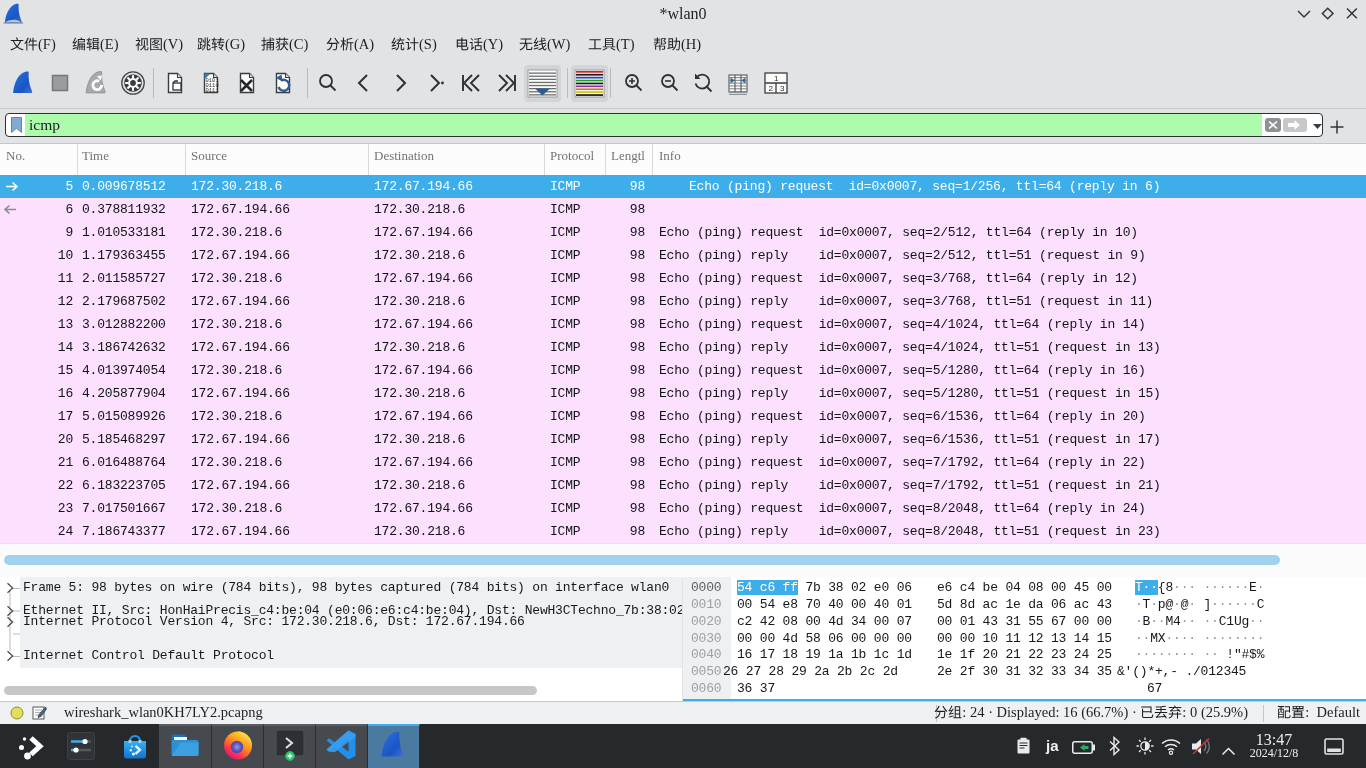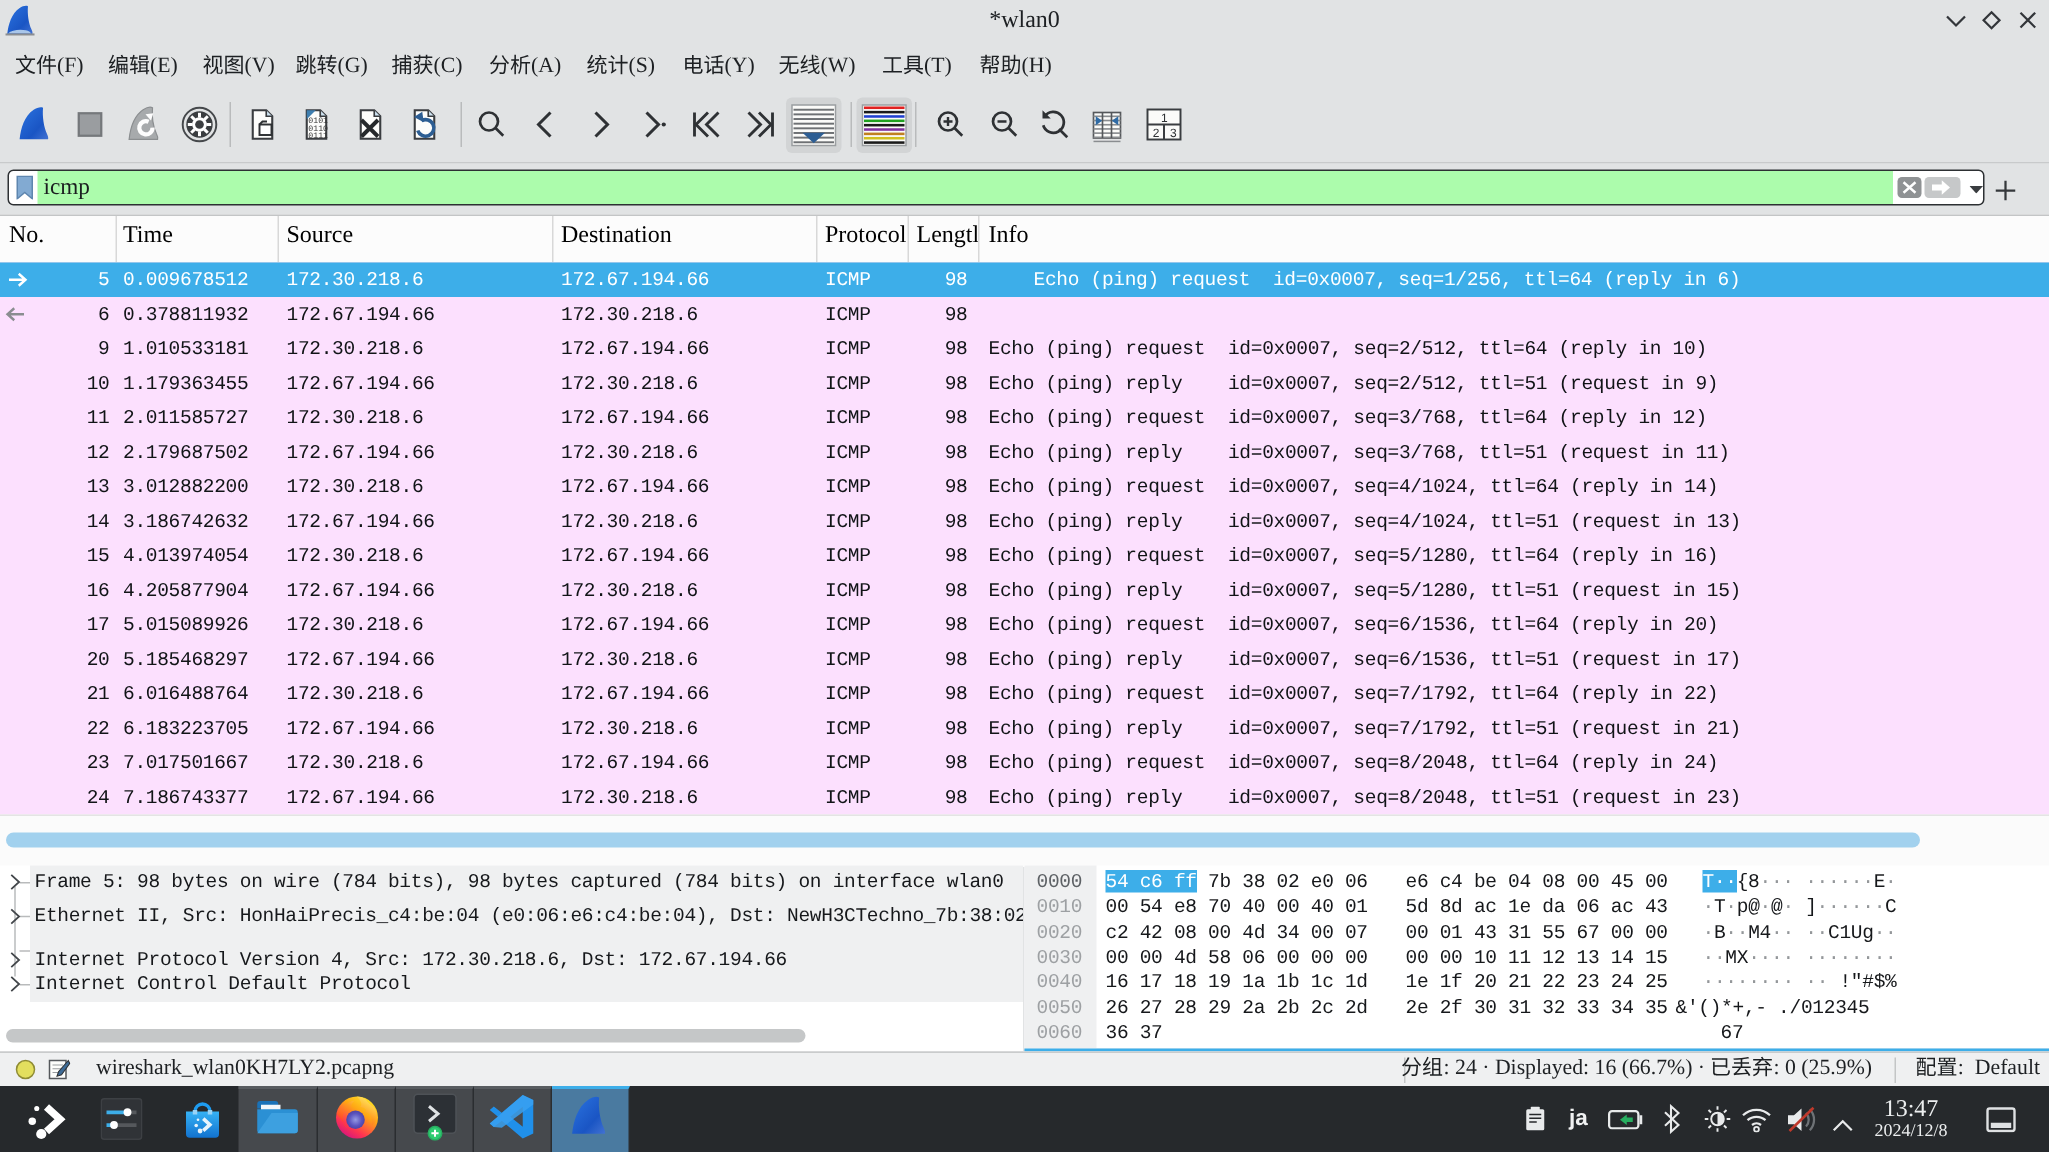--- a/index.html
+++ b/index.html
@@ -18,21 +18,21 @@
 .tsep { position:absolute; top:9px; width:1px; height:30px; background:#b9bbbc; }
 #filterrow { position:absolute; left:0; top:109px; width:1366px; height:37px; background:#e1e3e4; }
 #filter { position:absolute; left:5px; top:4px; width:1316px; height:22px; background:#fff;
   border:1.5px solid #2d3033; border-radius:4px; }
 #fgreen { position:absolute; left:19px; top:0; width:1237px; height:22px; background:#acfcac; }
 #ficon { position:absolute; left:4px; top:3px; }
 #ftext { position:absolute; left:23px; top:1.5px; font-size:15.5px; color:#1b1e20; }
 .fbtn { position:absolute; border-radius:3px; }
 #pheader { position:absolute; left:0; top:143px; width:1366px; height:31px; background:#fcfcfc;
   border-top:1px solid #c3c5c6; border-bottom:1px solid #bfc1c2; }
-.hcell { position:absolute; top:4px; font-size:16px; color:#000000; }
+.hcell { position:absolute; top:4px; font-size:13px; color:#737373; }
 .hsep { position:absolute; top:0; width:1px; height:31px; background:#d8d8d8; }
 #plist { position:absolute; left:0; top:175px; width:1366px; height:368px; background:#fce0fe; }
 .prow { position:absolute; left:0; width:1366px; height:23px; background:#fce0fe; color:#111417;
   font-family:"Liberation Mono",monospace; font-size:13px; line-height:23px; white-space:pre; letter-spacing:-0.2px; }
 .prow.sel { background:#3daee9; color:#fff; }
 .c-no { position:absolute; right:1293px; }
 .c-len { position:absolute; right:721px; }
 #hscrollzone { position:absolute; left:0; top:543px; width:1366px; height:34px; background:#fbfbfb;
   border-top:1px solid #e4e4e4; }
 #hthumb { position:absolute; left:4px; top:11px; width:1276px; height:10px; background:#a2d1ee; border-radius:5px; }
@@ -345,36 +345,36 @@
   <svg width="22" height="95" style="position:absolute;left:0;top:0">
       <path d="M10 14v60" stroke="#b9bbbc" stroke-width="1"></path>
       <path d="M13 11.5h7M13 34h7M13 57h7M13 79.5h7" stroke="#b9bbbc" stroke-width="1"></path>
     </svg>
   <div class="drow" style="top:0px"><svg width="12" height="22" style="position:absolute;left:5px;top:0">
         <path d="M2.5 6.2l5.2 4.8-5.2 4.8" stroke="#43474b" stroke-width="1.2" fill="none"></path>
       </svg><span class="abs" style="left:23px">Frame 5: 98 bytes on wire (784 bits), 98 bytes captured (784 bits) on interface wlan0</span></div>
 <div class="drow" style="top:23px"><svg width="12" height="22" style="position:absolute;left:5px;top:0">
         <path d="M2.5 6.2l5.2 4.8-5.2 4.8" stroke="#43474b" stroke-width="1.2" fill="none"></path>
       </svg><span class="abs" style="left:23px">Ethernet II, Src: HonHaiPrecis_c4:be:04 (e0:06:e6:c4:be:04), Dst: NewH3CTechno_7b:38:02 (54:</span></div>
-<div class="drow" style="top:52px"><svg width="12" height="22" style="position:absolute;left:5px;top:0">
+<div class="drow" style="top:34px"><svg width="12" height="22" style="position:absolute;left:5px;top:0">
         <path d="M2.5 6.2l5.2 4.8-5.2 4.8" stroke="#43474b" stroke-width="1.2" fill="none"></path>
       </svg><span class="abs" style="left:23px">Internet Protocol Version 4, Src: 172.30.218.6, Dst: 172.67.194.66</span></div>
 <div class="drow" style="top:68px"><svg width="12" height="22" style="position:absolute;left:5px;top:0">
         <path d="M2.5 6.2l5.2 4.8-5.2 4.8" stroke="#43474b" stroke-width="1.2" fill="none"></path>
       </svg><span class="abs" style="left:23px">Internet Control Default Protocol</span></div>
   <div id="dthumb"></div>
 </div>
 <div id="hexpane">
   <div id="hexoff"></div>
   <div class="hrow" style="top:2.0px"><span class="abs" style="left:8px;color:#5d6165">0000</span><span class="abs" style="left:54px"><span class="hl">54 c6 ff</span> 7b 38 02 e0 06</span><span class="abs" style="left:254px">e6 c4 be 04 08 00 45 00</span><span class="abs" style="left:452px"><span class="hl">T··</span>{8<span class="dim">·</span><span class="dim">·</span><span class="dim">·</span> <span class="dim">·</span><span class="dim">·</span><span class="dim">·</span><span class="dim">·</span><span class="dim">·</span><span class="dim">·</span>E<span class="dim">·</span></span></div>
 <div class="hrow" style="top:18.9px"><span class="abs" style="left:8px;color:#9da0a3">0010</span><span class="abs" style="left:54px">00 54 e8 70 40 00 40 01</span><span class="abs" style="left:254px">5d 8d ac 1e da 06 ac 43</span><span class="abs" style="left:452px"><span class="dim">·</span>T<span class="dim">·</span>p@<span class="dim">·</span>@<span class="dim">·</span> ]<span class="dim">·</span><span class="dim">·</span><span class="dim">·</span><span class="dim">·</span><span class="dim">·</span><span class="dim">·</span>C</span></div>
 <div class="hrow" style="top:35.7px"><span class="abs" style="left:8px;color:#9da0a3">0020</span><span class="abs" style="left:54px">c2 42 08 00 4d 34 00 07</span><span class="abs" style="left:254px">00 01 43 31 55 67 00 00</span><span class="abs" style="left:452px"><span class="dim">·</span>B<span class="dim">·</span><span class="dim">·</span>M4<span class="dim">·</span><span class="dim">·</span> <span class="dim">·</span><span class="dim">·</span>C1Ug<span class="dim">·</span><span class="dim">·</span></span></div>
 <div class="hrow" style="top:52.6px"><span class="abs" style="left:8px;color:#9da0a3">0030</span><span class="abs" style="left:54px">00 00 4d 58 06 00 00 00</span><span class="abs" style="left:254px">00 00 10 11 12 13 14 15</span><span class="abs" style="left:452px"><span class="dim">·</span><span class="dim">·</span>MX<span class="dim">·</span><span class="dim">·</span><span class="dim">·</span><span class="dim">·</span> <span class="dim">·</span><span class="dim">·</span><span class="dim">·</span><span class="dim">·</span><span class="dim">·</span><span class="dim">·</span><span class="dim">·</span><span class="dim">·</span></span></div>
 <div class="hrow" style="top:69.4px"><span class="abs" style="left:8px;color:#9da0a3">0040</span><span class="abs" style="left:54px">16 17 18 19 1a 1b 1c 1d</span><span class="abs" style="left:254px">1e 1f 20 21 22 23 24 25</span><span class="abs" style="left:452px"><span class="dim">·</span><span class="dim">·</span><span class="dim">·</span><span class="dim">·</span><span class="dim">·</span><span class="dim">·</span><span class="dim">·</span><span class="dim">·</span> <span class="dim">·</span><span class="dim">·</span> !"#$%</span></div>
-<div class="hrow" style="top:86.2px"><span class="abs" style="left:8px;color:#9da0a3">0050</span><span class="abs" style="left:54px">26 27 28 29 2a 2b 2c 2d</span><span class="abs" style="left:254px">2e 2f 30 31 32 33 34 35</span><span class="abs" style="left:434px">&amp;'()*+,- ./012345</span></div>
+<div class="hrow" style="top:86.2px"><span class="abs" style="left:8px;color:#9da0a3">0050</span><span class="abs" style="left:40px">26 27 28 29 2a 2b 2c 2d</span><span class="abs" style="left:254px">2e 2f 30 31 32 33 34 35</span><span class="abs" style="left:434px">&amp;'()*+,- ./012345</span></div>
 <div class="hrow" style="top:103.1px"><span class="abs" style="left:8px;color:#9da0a3">0060</span><span class="abs" style="left:54px">36 37</span><span class="abs" style="left:464px">67</span></div>
 </div>
 <div id="hexline"></div>
 <div id="statusbar">
   <div class="abs" style="left:10px;top:4px"><svg width="14" height="14">
         <circle cx="7" cy="7" r="6" fill="#e3df5e" stroke="#8f8c34" stroke-width="1"></circle>
       </svg></div>
   <div class="abs" style="left:32px;top:3px"><svg width="15" height="15" viewBox="0 0 15 15">
         <rect x="1" y="2" width="11" height="12" fill="#fdfdfb" stroke="#55585c" stroke-width="1"></rect>
         <path d="M3 5h7M3 7.5h7M3 10h4" stroke="#9a9da0" stroke-width="0.8"></path>

